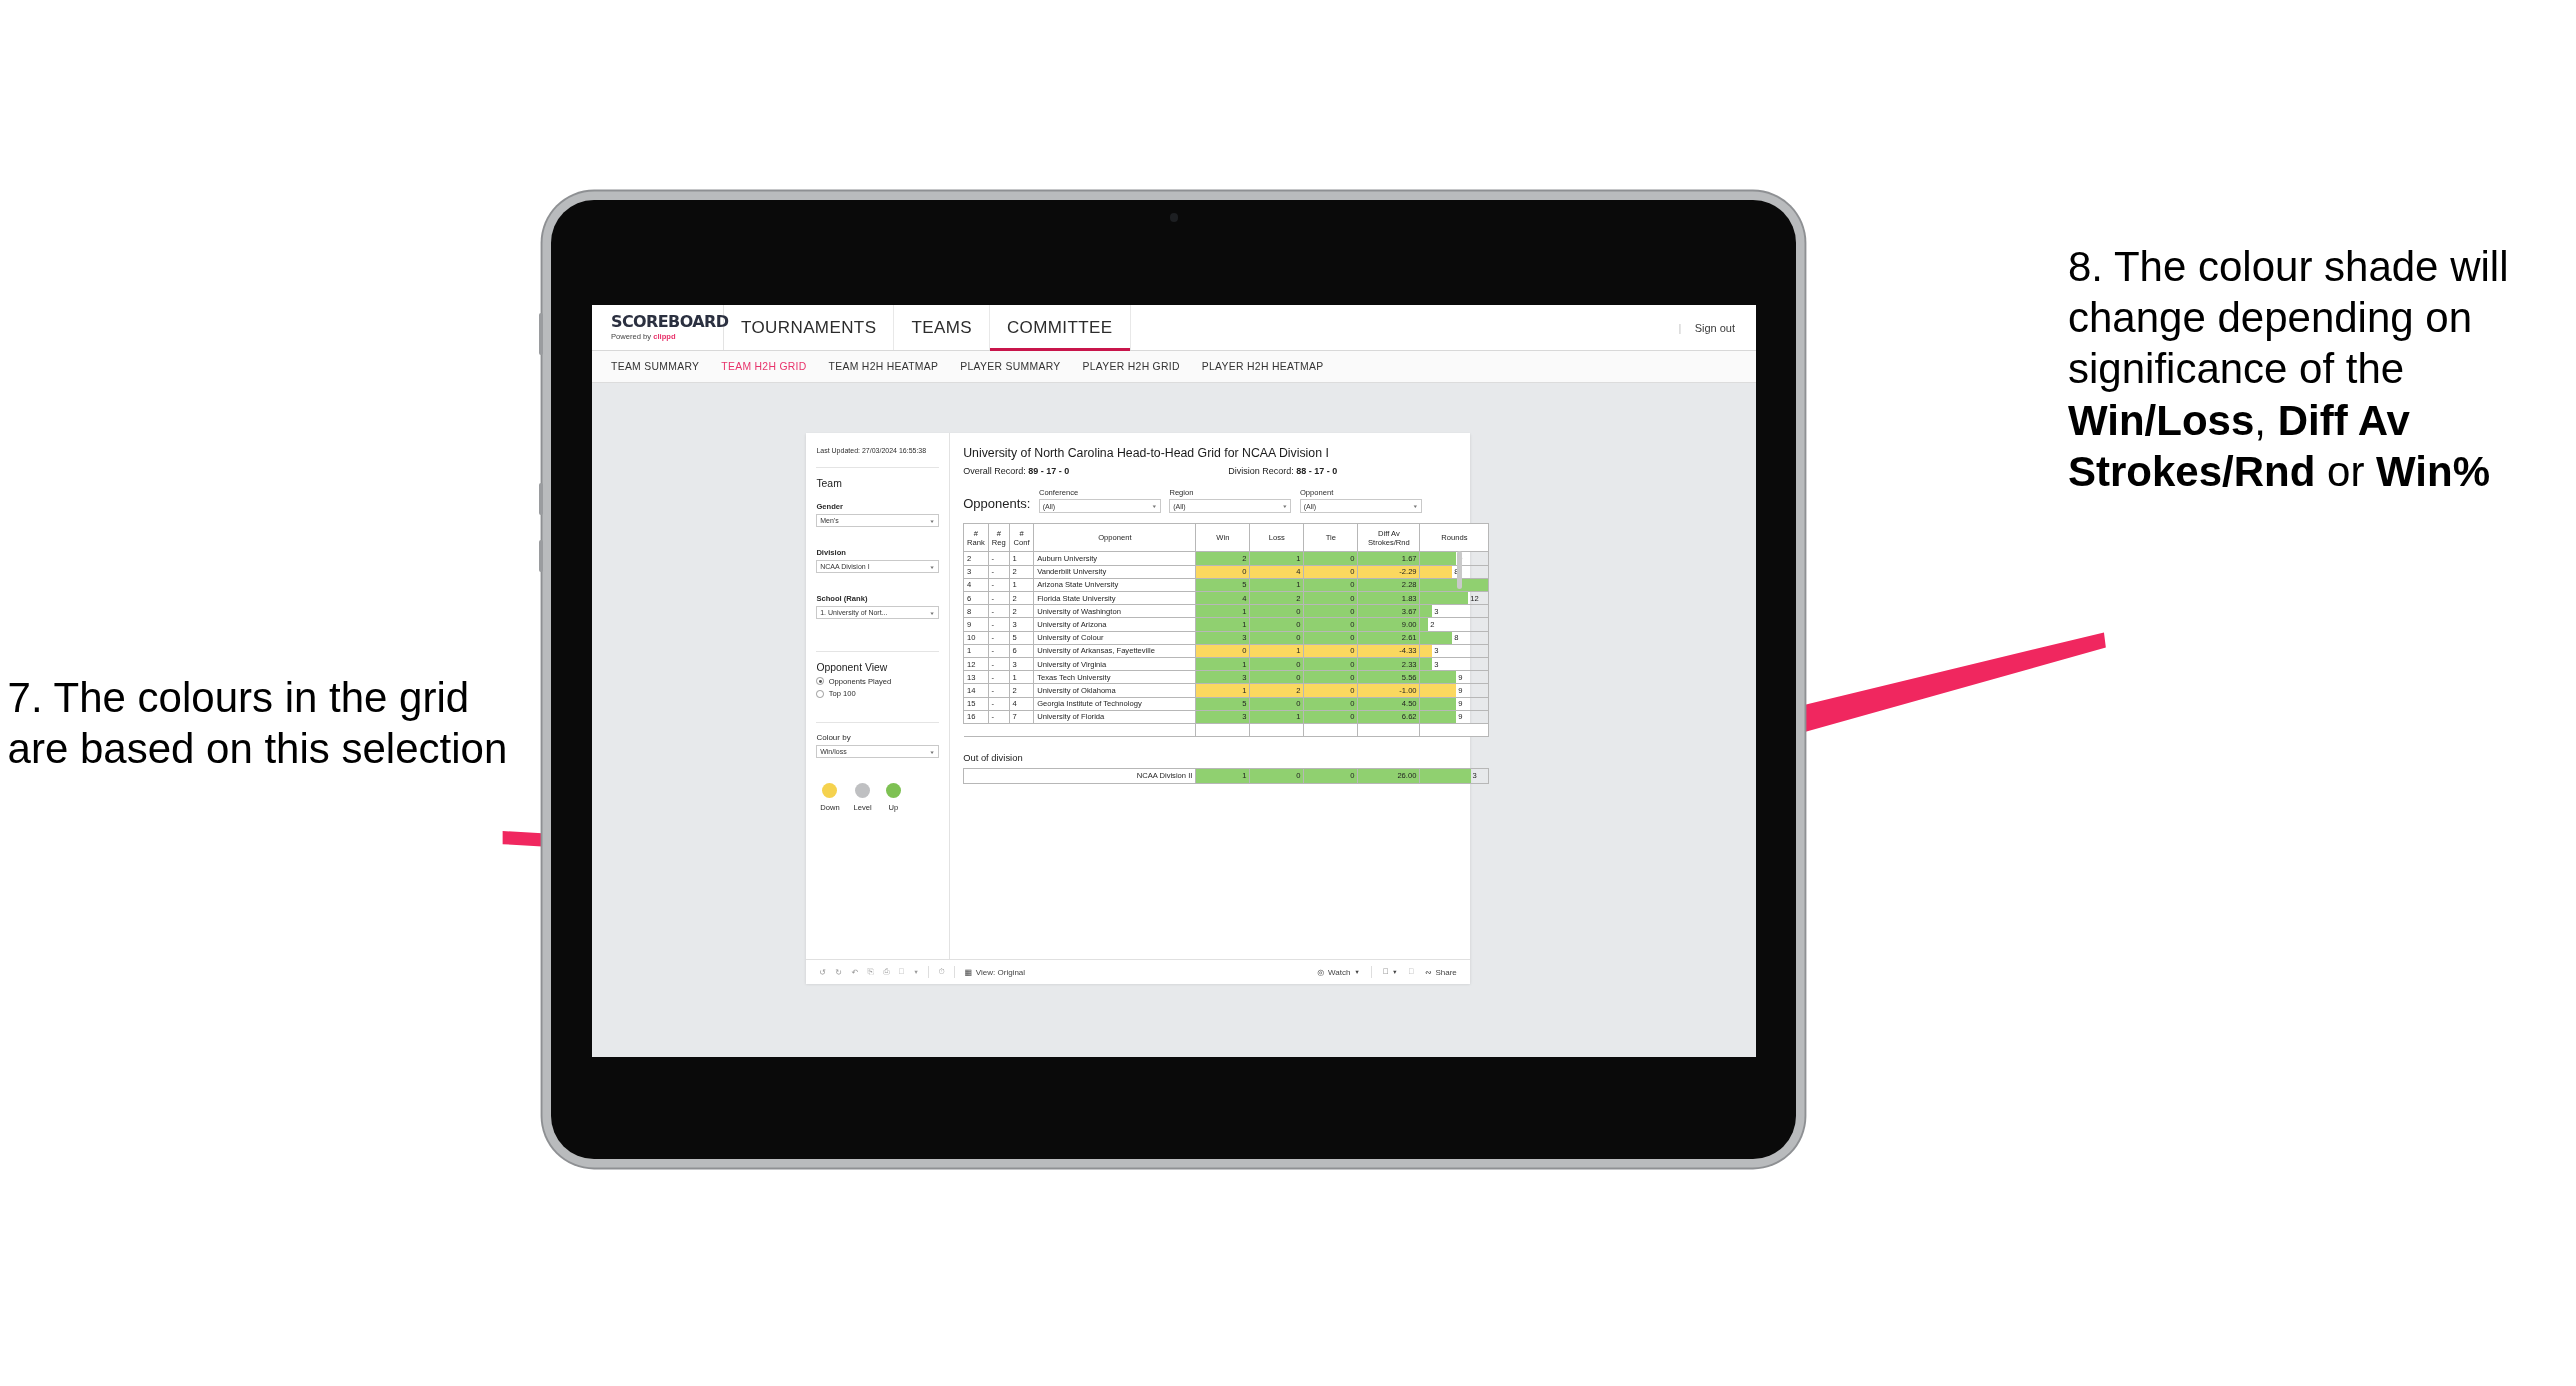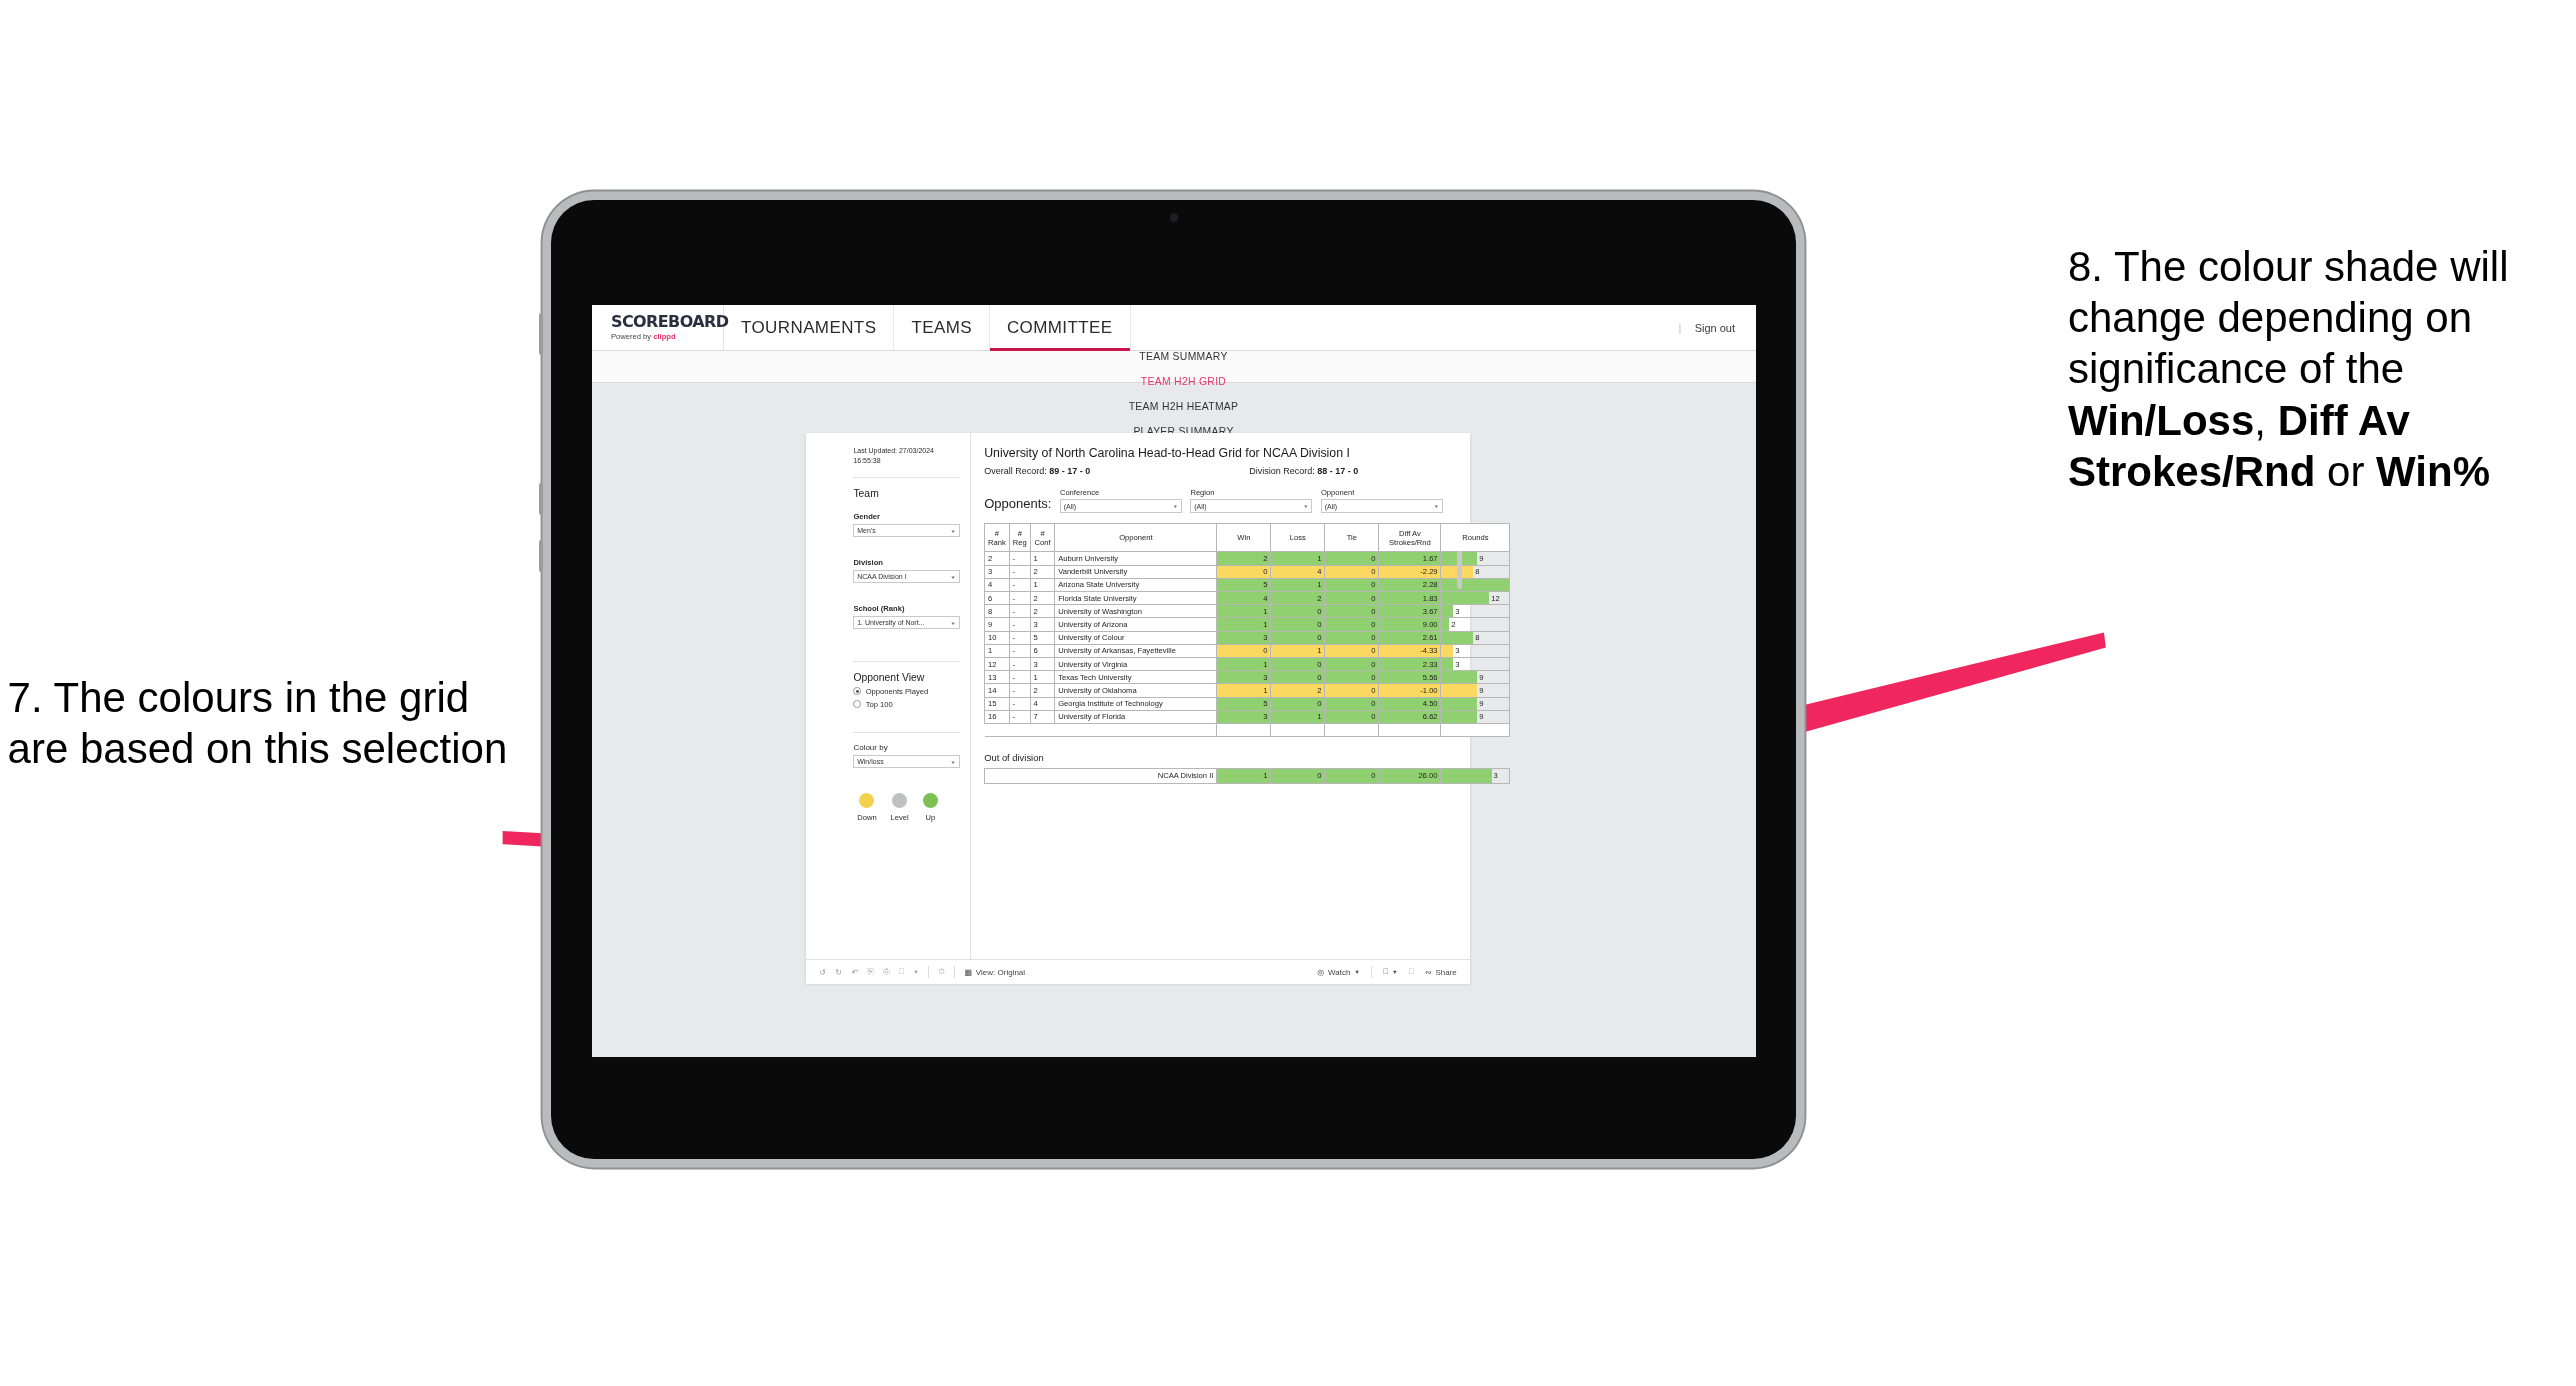--- a/index.html
+++ b/index.html
@@ -90,41 +90,40 @@
     margin-left: auto; display: flex; align-items: center;
     padding-right: 21px; gap: 13.2px;
     font-size: 11px; color: #3a3a3a;
   }
   .nav-sep { color: #c4c4c4; }
 
   
   .subbar {
     height: 32px; background: #fafafa;
     border-bottom: 0.9px solid #dcdcdc;
-    display: flex; align-items: center; padding-left: 19px; gap: 14px; flex-direction: column;
+    display: flex; align-items: center; padding-left: 19px; gap: 22px;
   }
   .subitem { font-size: 10.4px; letter-spacing: 0.3px; color: #333; cursor: pointer; }
   .subitem.active { color: #e8336b; }
 
   
   .canvas { position: relative; width: 100%; height: 673px; }
   .vizcard {
     position: absolute; left: 214px; top: 50px;
     width: 664px; height: 551px;
     background: #fff;
     box-shadow: 0 0.9px 2.8px rgba(0,0,0,.13);
     display: flex; flex-direction: column;
   }
   .vizbody { flex: 1; display: flex; min-height: 0; }
 
   
   .side {
-    width: 128px; border-right: 0.9px solid #e2e2e2;
+    width: 144px; border-right: 0.9px solid #e2e2e2;
     padding: 13.2px 10.4px 0 10.4px;
-    margin-left: 37px;
   }
   .lastupd { font-size: 7px; color: #2d2d2d; line-height: 1.45; }
   .hr { height: 0.9px; background: #e4e4e4; margin: 10.4px 0 10.4px 0; }
   .grp-title { font-size: 10.4px; color: #222; margin-bottom: 13.2px; }
   .fld-label { font-size: 7.6px; font-weight: bold; color: #2b2b2b; margin-bottom: 2.8px; }
   .select {
     height: 13.2px; border: 0.9px solid #c9c9c9; background: #fff;
     display: flex; align-items: center; padding: 0 2.8px;
     font-size: 7px; color: #333; position: relative; cursor: pointer;
   }

